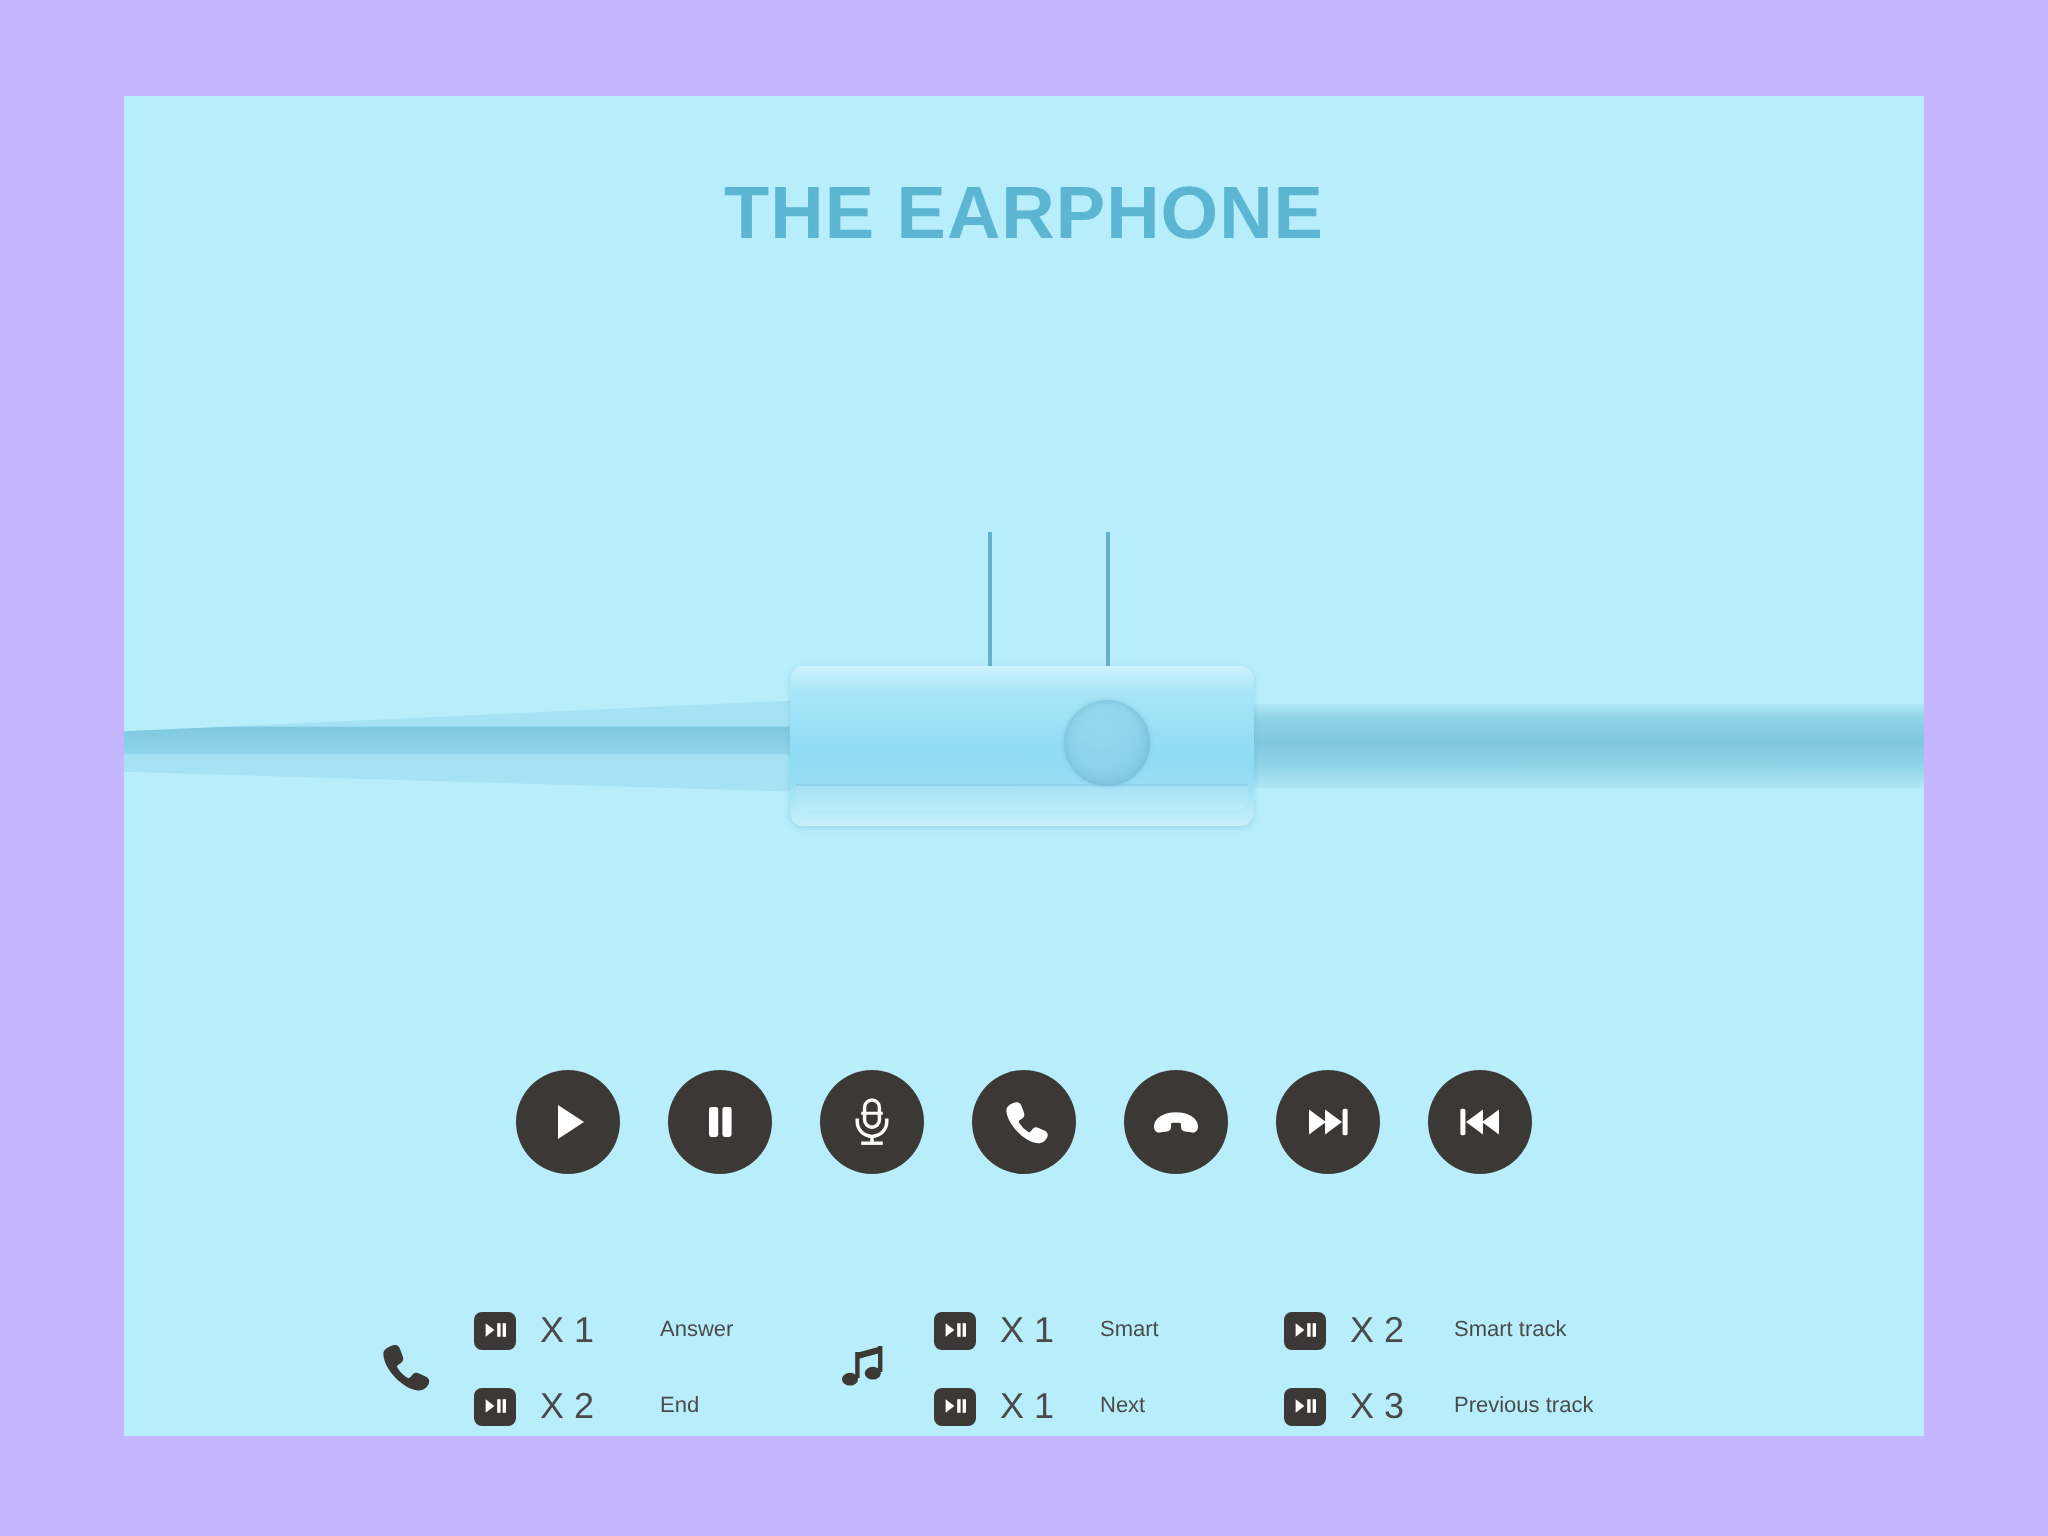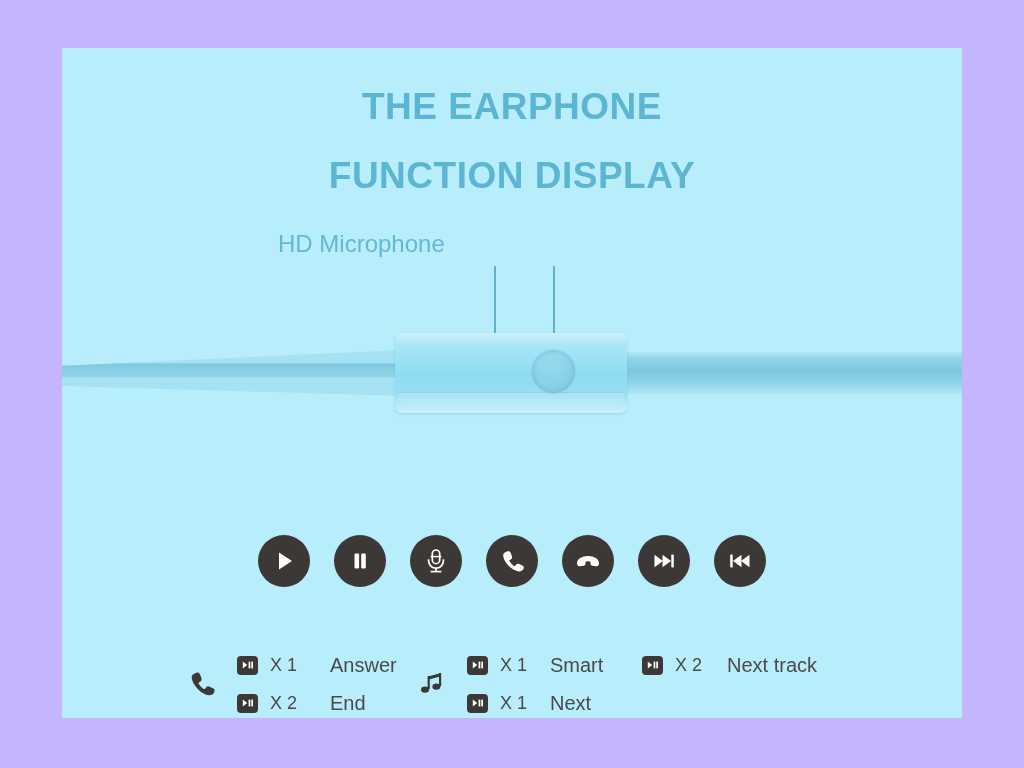--- a/index.html
+++ b/index.html
@@ -207,37 +207,35 @@
   }
   .count {
     width: 60px;
     margin-left: 12px;
     color: #4a4a4a;
     font-size: 18px;
     white-space: nowrap;
   }
   .action {
     color: #4a4a4a;
-    font-size: 20px;
+    font-size: 11px;
     white-space: nowrap;
   }
   #group-music .group-rows { left: 55px; }
   #group-music .count { width: 50px; }
   #group-track .count { width: 52px; }
 </style>
 </head>
 <body>
 
 <div id="stage">
   <div id="panel">
 
     <div class="title-line" id="title-1">THE EARPHONE</div>
-    <div class="title-line" id="title-2">FUNCTION DISPLAY</div>
-
-    <div class="callout-label" id="label-mic">HD Microphone</div>
+
     <div class="leader-line" id="leader-mic"></div>
     <div class="leader-line" id="leader-btn"></div>
 
     <div id="earphone">
       <div id="cable-left"></div>
       <div id="cable-right"></div>
       <div id="control-module">
         <div id="module-seam"></div>
         <div id="smart-button"></div>
       </div>
@@ -384,21 +382,32 @@
         <div class="group-rows" style="left:0">
           <div class="legend-row">
             <span class="badge">
               <svg width="14" height="10" viewBox="0 0 14 10">
                 <path d="M1.8 1.6 L6.2 5 L1.8 8.4 Z" fill="#ffffff"></path>
                 <rect x="7.6" y="1.6" width="1.7" height="6.8" fill="#ffffff"></rect>
                 <rect x="10.3" y="1.6" width="1.7" height="6.8" fill="#ffffff"></rect>
               </svg>
             </span>
             <span class="count">X 2</span>
-            <span class="action">Next track</span>
+            <span class="action">Smart track</span>
+          </div>
+          <div class="legend-row">
+            <span class="badge">
+              <svg width="14" height="10" viewBox="0 0 14 10">
+                <path d="M1.8 1.6 L6.2 5 L1.8 8.4 Z" fill="#ffffff"></path>
+                <rect x="7.6" y="1.6" width="1.7" height="6.8" fill="#ffffff"></rect>
+                <rect x="10.3" y="1.6" width="1.7" height="6.8" fill="#ffffff"></rect>
+              </svg>
+            </span>
+            <span class="count">X 3</span>
+            <span class="action">Previous track</span>
           </div>
         </div>
       </div>
 
     </div>
 
   </div>
 </div>
 
 </body></html>

